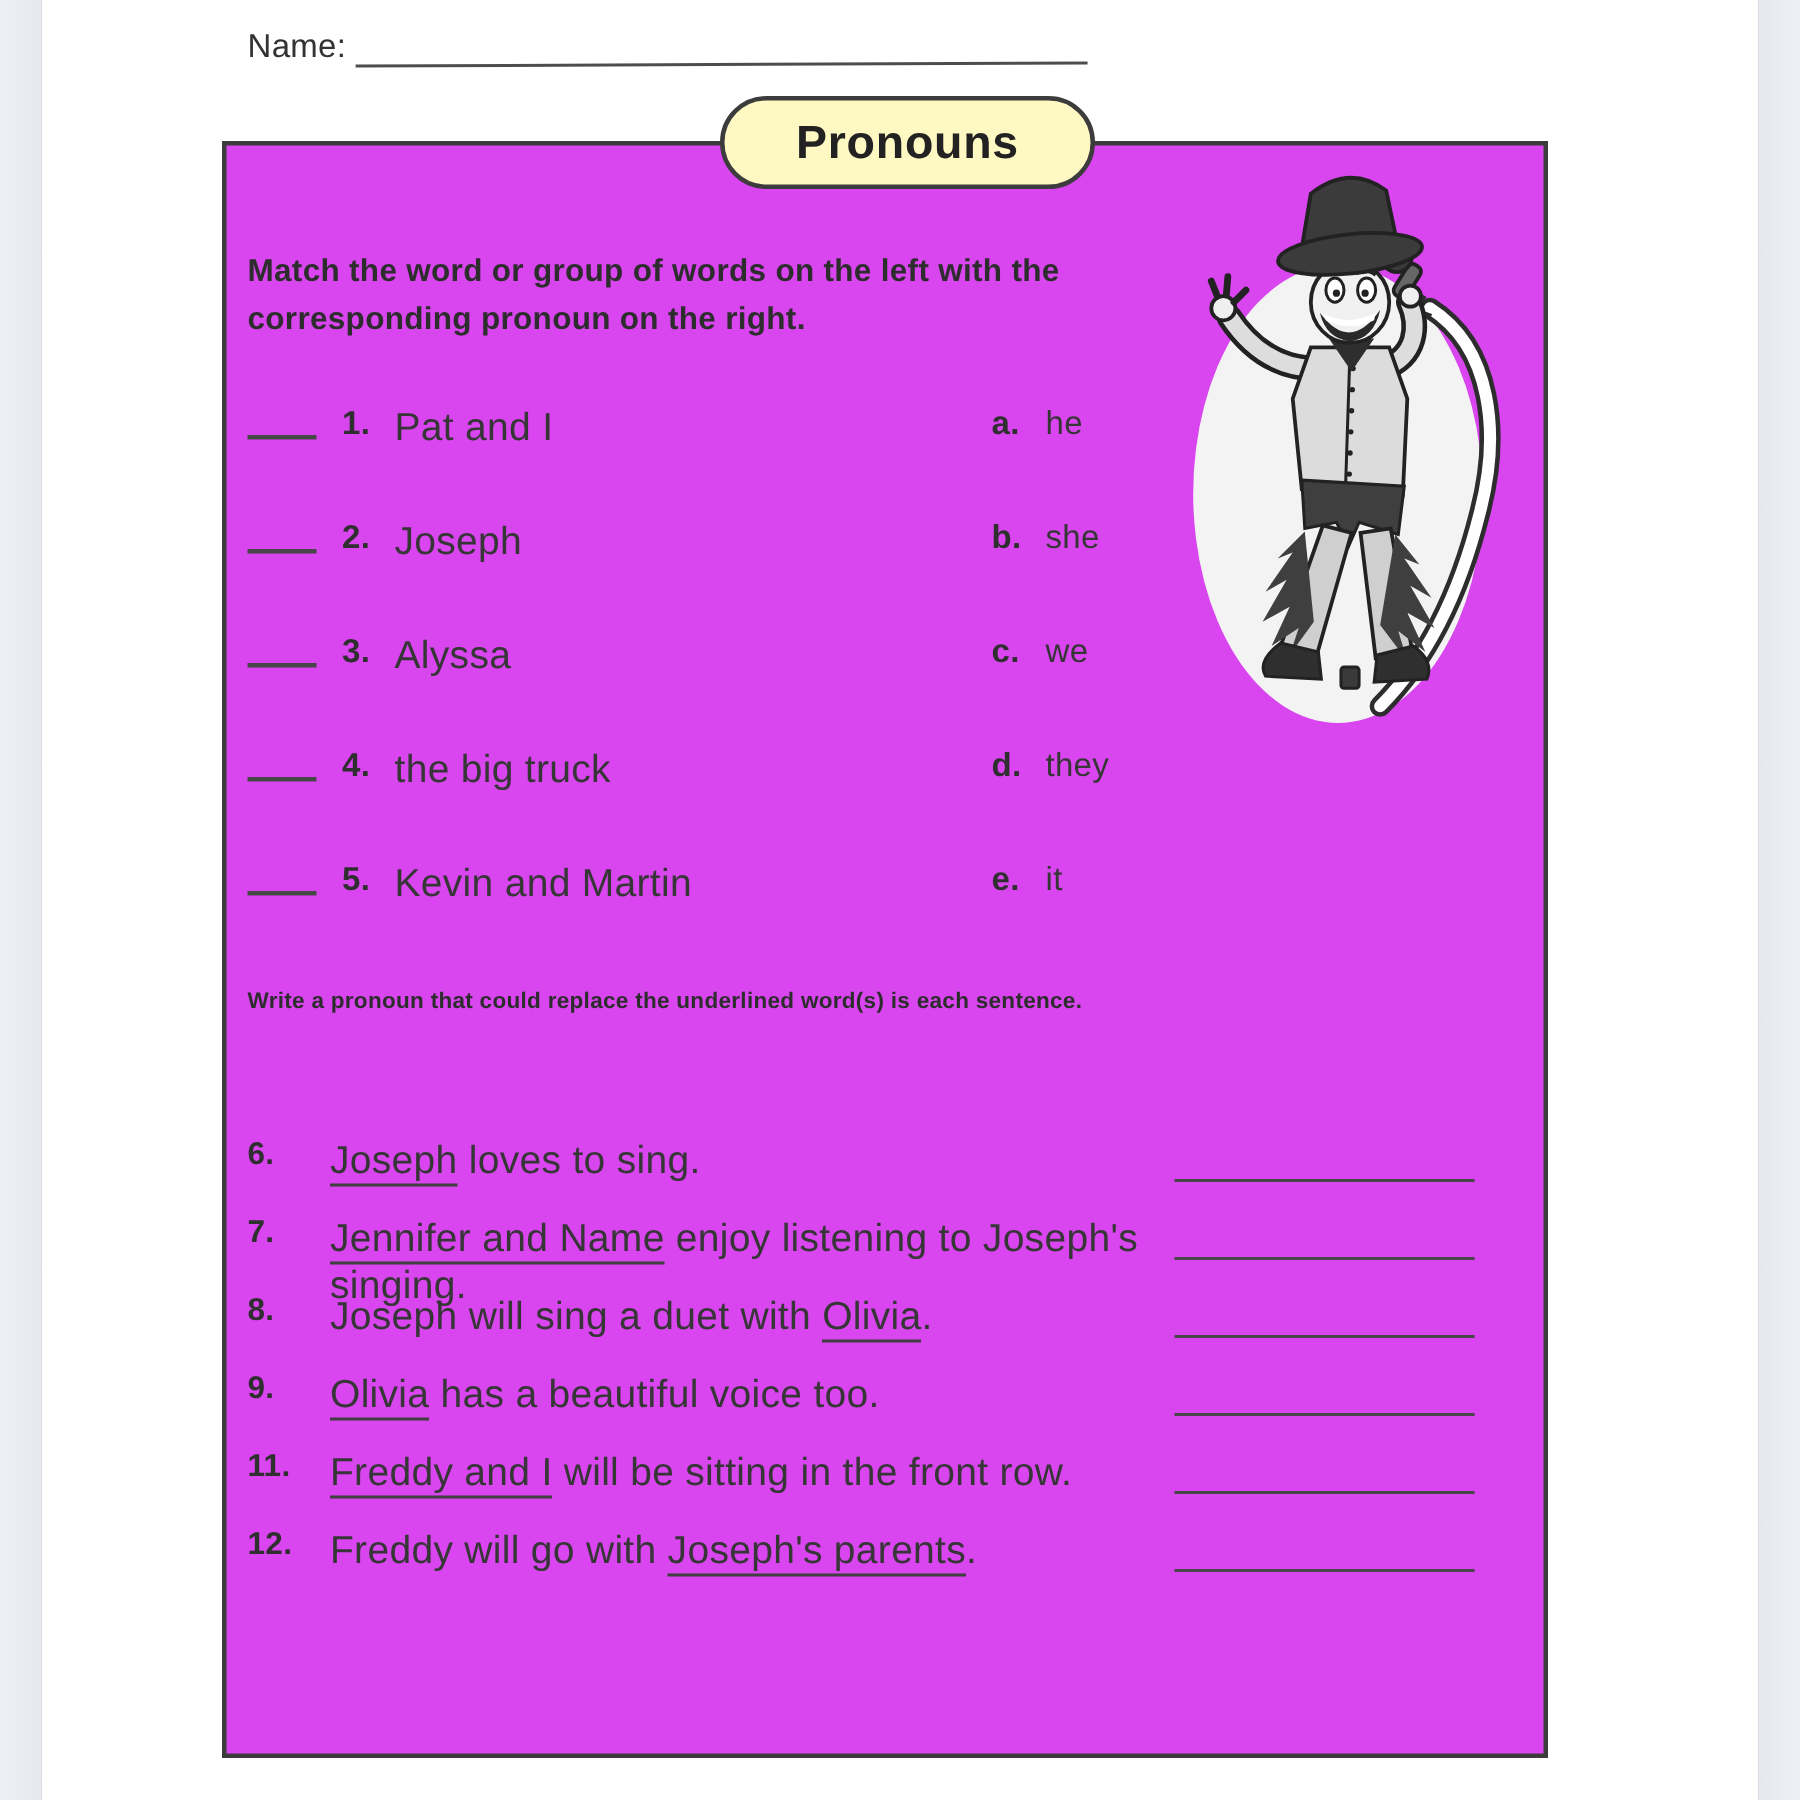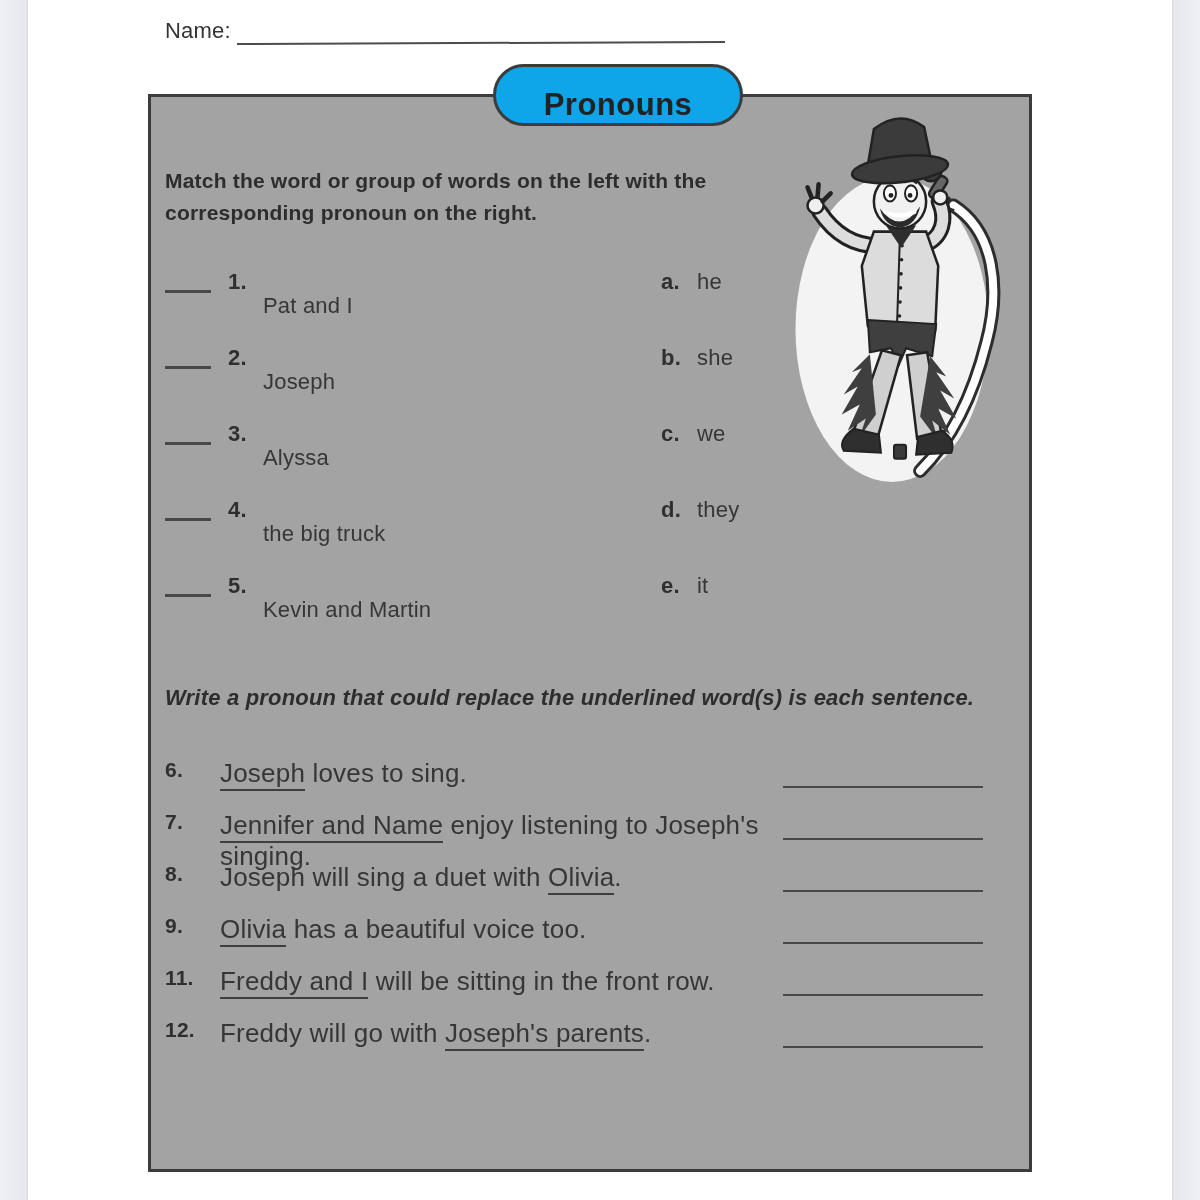--- a/index.html
+++ b/index.html
@@ -17,46 +17,46 @@
   .edge-strip.right { right:0; background:linear-gradient(to left,#eef0f5,#e6e8ee); border-left:1px solid #d9dbe1; }
 
   
   .name-row { position:absolute; left:165px; top:2px; display:flex; align-items:flex-end;margin-top:16px; }
   .name-label { font-size:22px; font-weight:bold; color:#333; font-weight:500; }
   .name-line { width:488px; height:26px; border-bottom:2.5px solid #4d4d4d; margin-left:6px; transform:rotate(-0.25deg); }
 
   
   .worksheet-box {
     position:absolute; left:148px; top:94px; width:884px; height:1078px;
-    border:3px solid #3c3c3c; background:#a3a3a3;
+    border:3px solid #3c3c3c; background:#d946ef;
   }
   .title-pill {
-    position:absolute; left:493px; top:64px; width:250px; height:62px;
-    border:3.5px solid #3c3c3c; border-radius:34px; background:#0ea5e9; z-index:3;
-    display:flex; align-items:flex-end; justify-content:center;
+    position:absolute; left:480px; top:64px; width:250px; height:62px;
+    border:3.5px solid #3c3c3c; border-radius:34px; background:#fef9c3; z-index:3;
+    display:flex; align-items:center; justify-content:center;
   }
   .title-pill span { font-size:31px; font-weight:bold; color:#222; letter-spacing:0.5px; }
 
   .ws-inner { position:absolute; inset:0; }
 
   .instructions-1 {
     position:absolute; left:14px; top:68px; width:580px;
     font-size:21px; font-weight:bold; line-height:1.5; color:#2d2d2d;
   }
   .instructions-2 {
-    position:absolute; left:14px; top:588px; width:820px;
-    font-size:22px; font-weight:bold; color:#2d2d2d;font-style:italic;
+    position:absolute; left:14px; top:562px; width:820px;
+    font-size:15px; font-weight:bold; color:#2d2d2d;
   }
 
   
   .match-list { position:absolute; left:14px; top:172px; width:610px; }
   .match-row { display:flex; align-items:flex-start; height:76px; }
   .m-blank { width:46px; height:24px; border-bottom:3px solid #474747; margin-right:17px; flex:none; }
   .m-num { width:35px; font-size:22px; font-weight:bold; flex:none; }
-  .m-text { width:398px; font-size:22px; flex:none; color:#363636;margin-top:24px; }
+  .m-text { width:398px; font-size:26px; flex:none; color:#363636; }
   .m-letter { width:36px; font-size:22px; font-weight:bold; flex:none; }
   .m-opt { font-size:22px; color:#363636; }
 
   
   .sentence-list { position:absolute; left:14px; top:661px; width:818px; }
   .sentence-row { display:flex; align-items:flex-start; height:52px; }
   .s-num { width:55px; font-size:21px; font-weight:bold; flex:none; }
   .s-text { flex:1; font-size:26px; color:#363636; padding-right:8px; }
   .s-underline { border-bottom:2.5px solid #3f3f3f; padding-bottom:1px; }
   .s-blank { width:200px; height:0; border-bottom:2.5px solid #474747; margin-top:28px; flex:none; }

